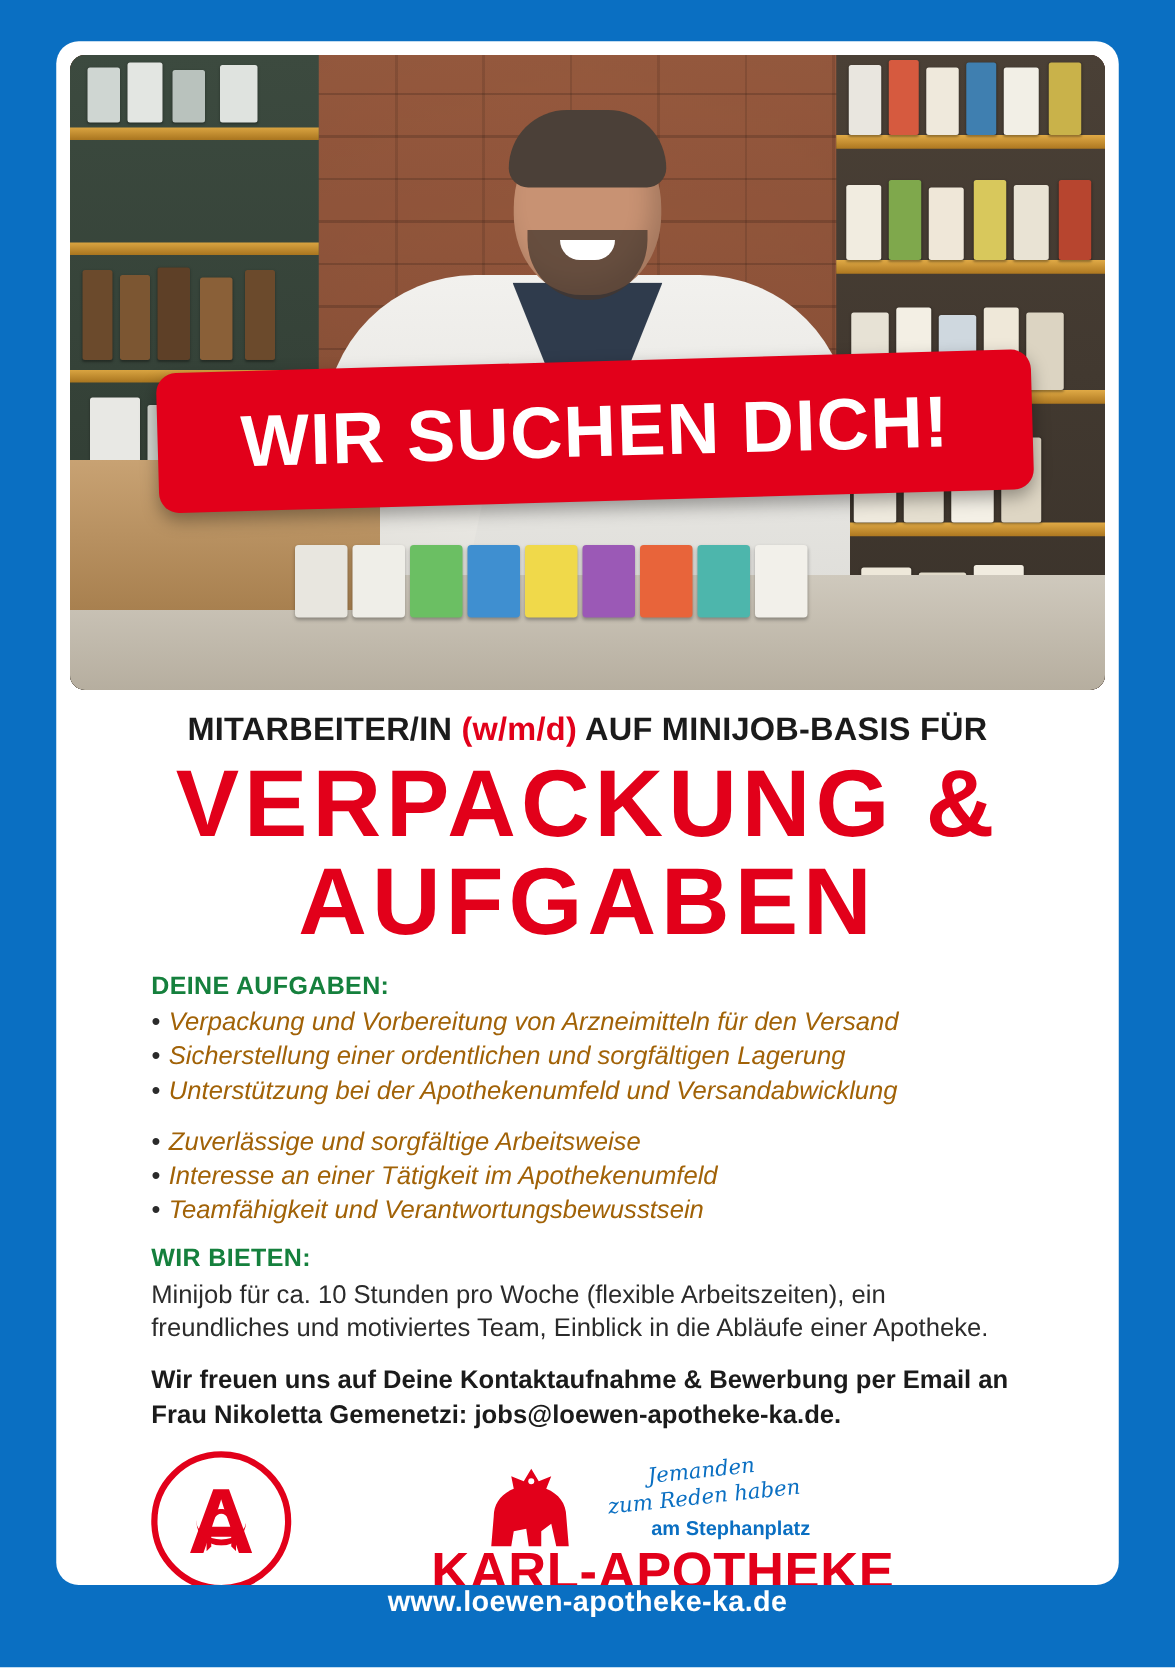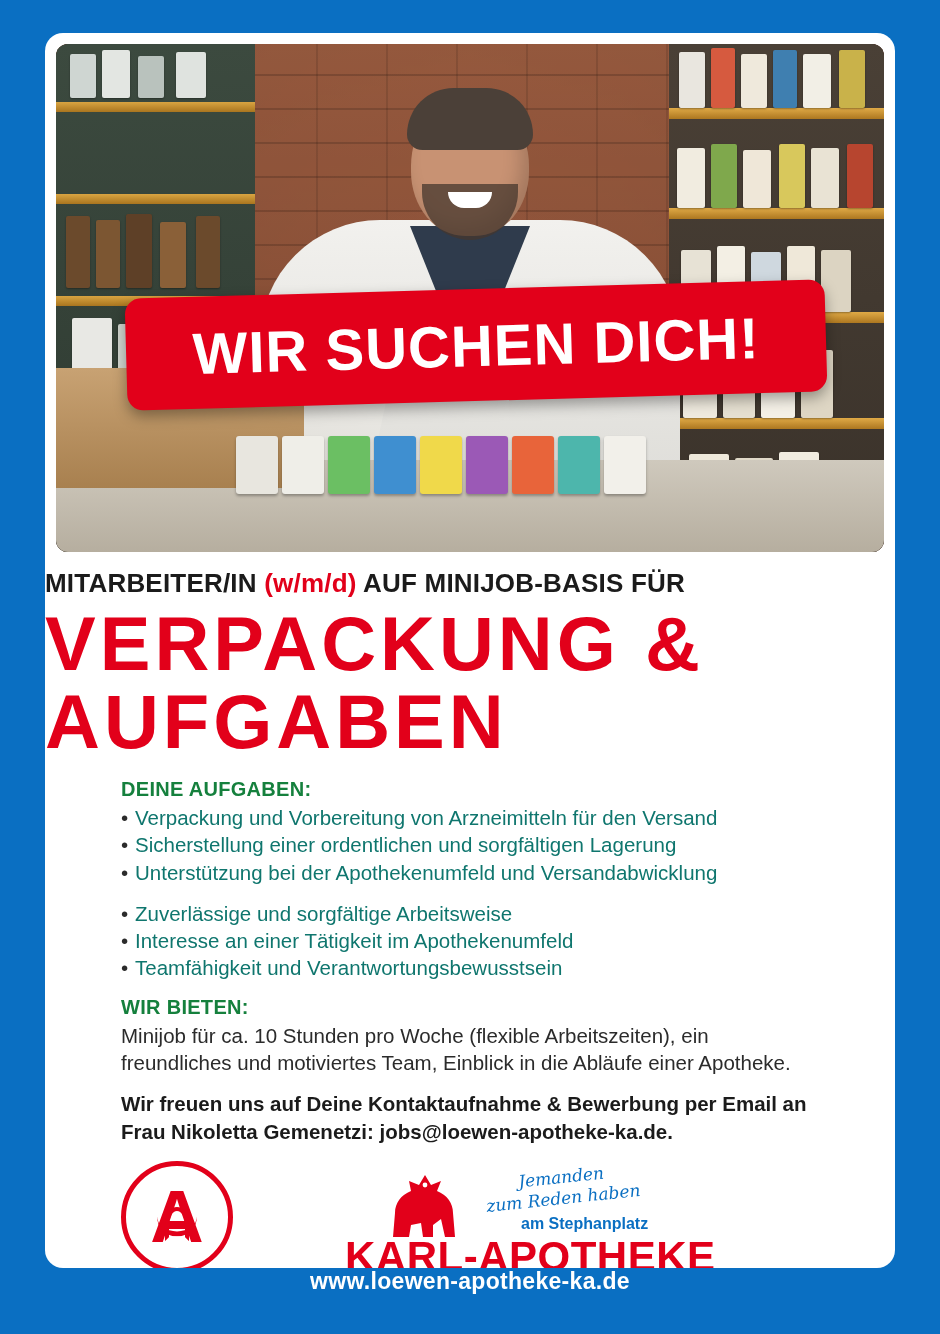--- a/index.html
+++ b/index.html
@@ -214,20 +214,21 @@
   .banner-text {
     color: #fff;
     font-size: 58px;
     font-weight: bold;
     letter-spacing: 1px;
     white-space: nowrap;
   }
 
   
   .headline-wrap {
+    text-align: center;
     margin-top: 16px;
   }
   .kicker {
     font-size: 26px;
     font-weight: bold;
     color: #1b1b1b;
     letter-spacing: .2px;
   }
   .kicker .wmd { color: #e2001a; }
   .title {
@@ -253,21 +254,22 @@
     margin-bottom: 3px;
   }
   .bullets {
     list-style: none;
     margin: 0 0 14px 0;
     padding: 0;
   }
   .bullets li {
     font-size: 20.5px;
     line-height: 1.33;
-    color: #0f766e;
+    color: #a16207;
+    font-style: italic;
   }
   .bullets li::before {
     content: "\2022";
     display: inline-block;
     width: 14px;
     color: #2b2b2b;
   }
   .para {
     font-size: 20.5px;
     line-height: 1.33;

